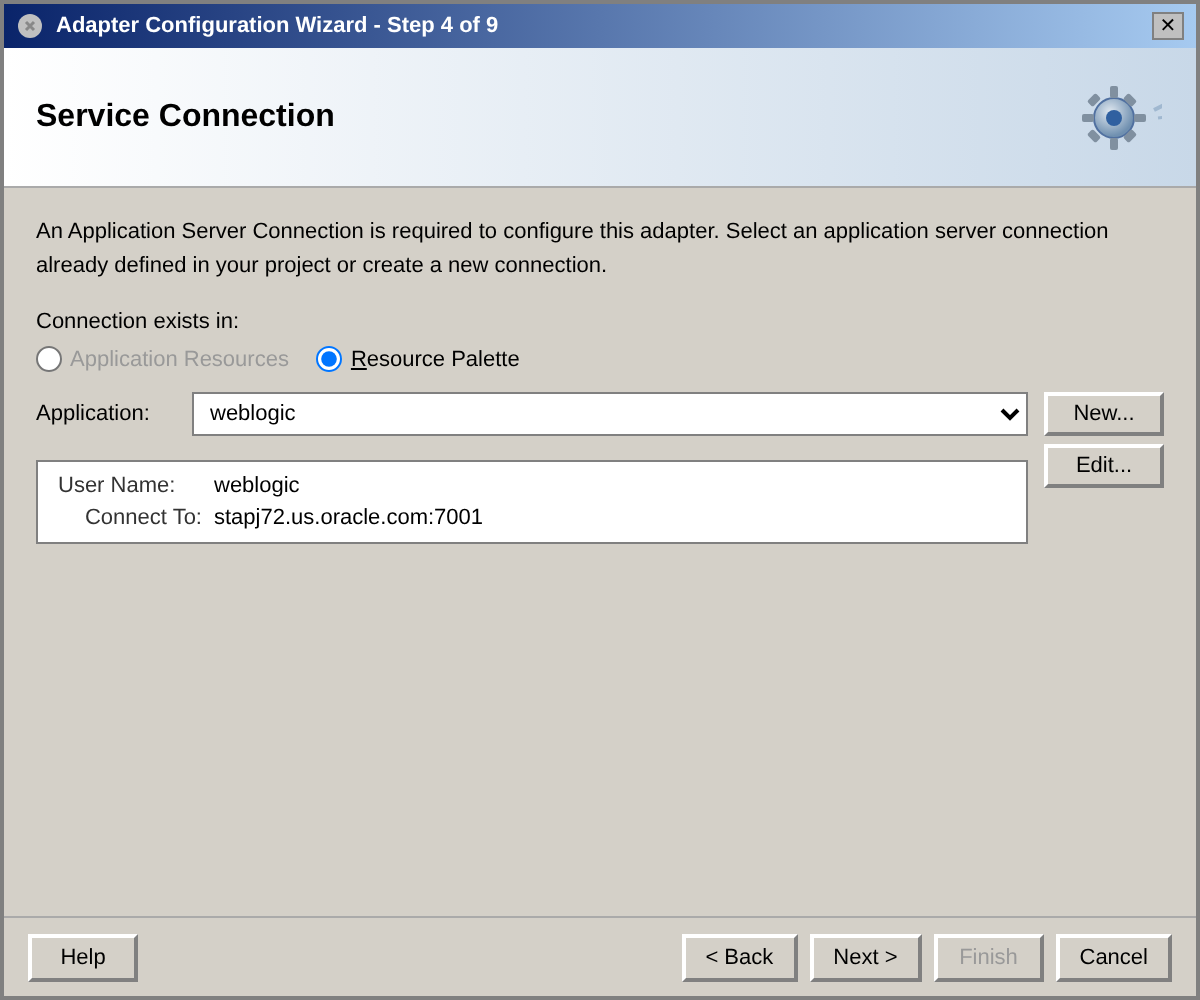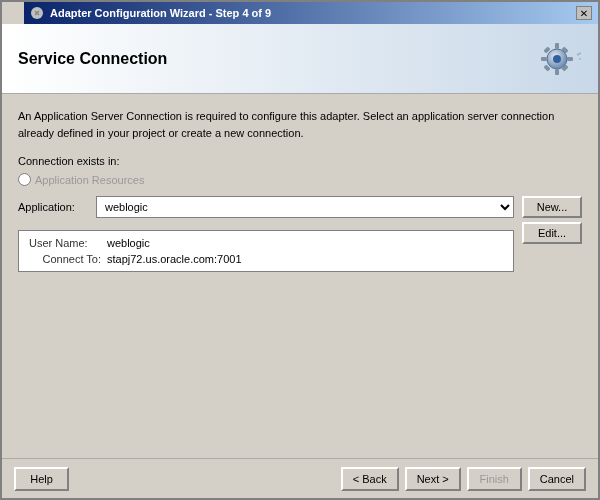--- a/index.html
+++ b/index.html
@@ -23,21 +23,20 @@
 
     .title-bar {
       background: linear-gradient(to right, #0a246a, #a6caf0);
       color: white;
       padding: 3px 6px;
       display: flex;
       align-items: center;
       justify-content: space-between;
       height: 22px;
       flex-shrink: 0;
-      margin-left: 22px;
     }
 
     .title-bar-left {
       display: flex;
       align-items: center;
       gap: 6px;
       font-size: 11px;
       font-weight: bold;
     }
 
@@ -307,20 +306,26 @@
 
   <div class="content-area">
     <div class="description">An Application Server Connection is required to configure this adapter. Select an application server connection already defined in your project or create a new connection.</div>
 
     <div class="label-exists">Connection exists in:</div>
 
     <div class="radio-group">
       <div class="radio-item disabled">
         <input type="radio" name="connection_source" id="appRes" style="">
         <label for="appRes">Application Resources</label>
+      </div>
+      <div class="radio-item">
+        <input type="radio" name="connection_source" id="resPal" checked="" style="">
+        <label for="resPal">
+          <span style="text-decoration: underline;">R</span><span>esource Palette</span>
+        </label>
       </div>
     </div>
 
     <div class="connection-section">
       <div class="connection-left">
         <div class="connection-row">
           <span class="connection-label">Application:</span>
           <div class="select-wrapper">
             <select>
               <option>weblogic</option>

